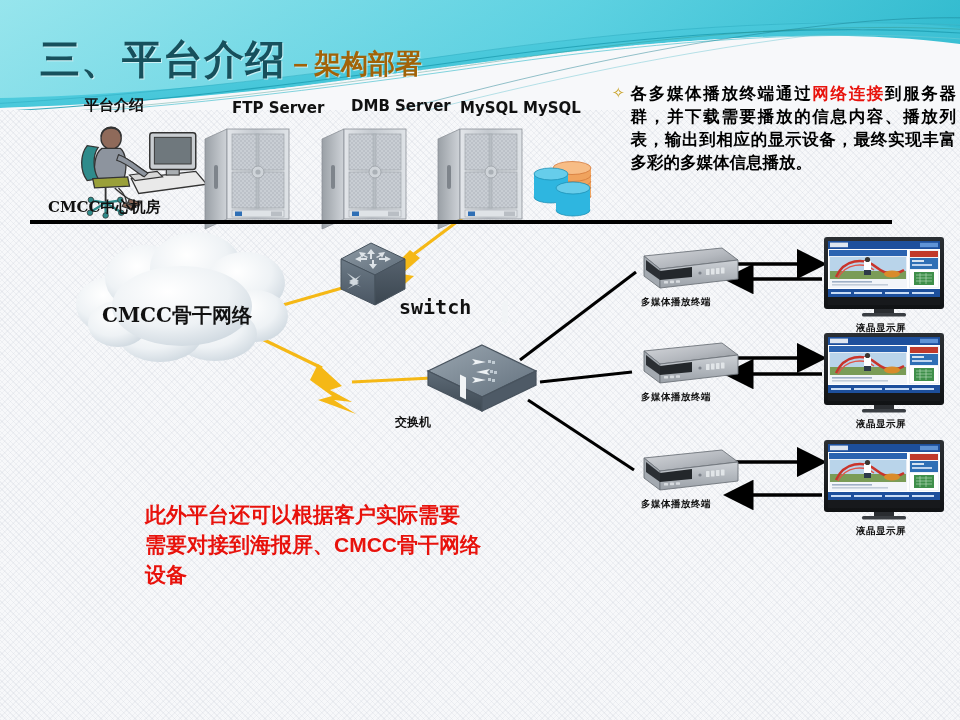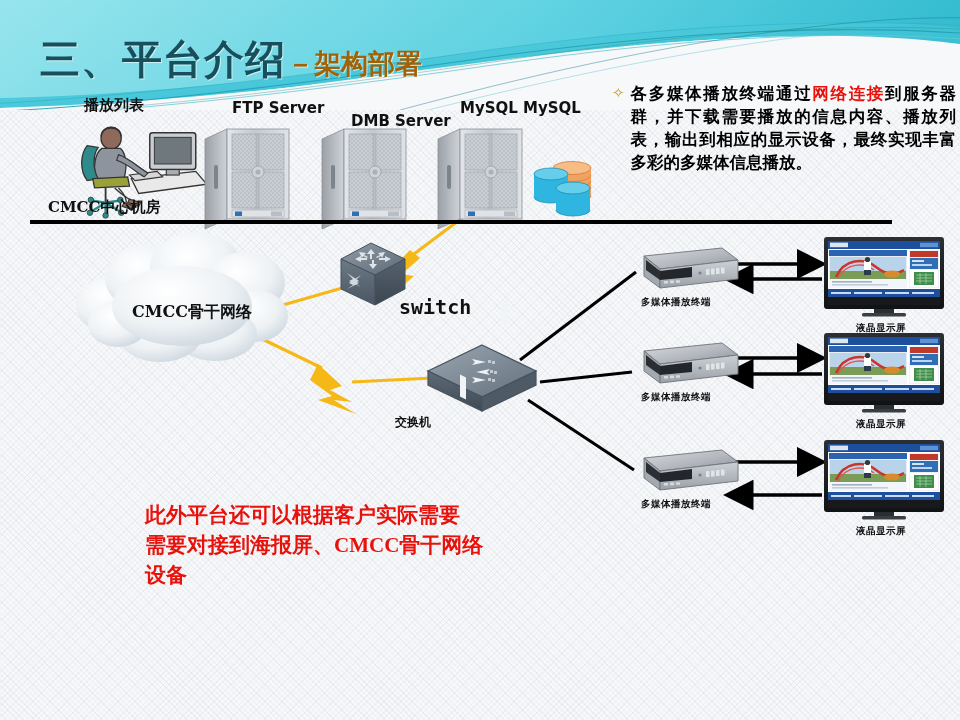--- a/index.html
+++ b/index.html
@@ -83,21 +83,21 @@
     font-size: 15px; font-weight: 700; color: #111;
   }
   .small-cn {
     font-size: 9.5px; letter-spacing: .5px;
     font-family: "DejaVu Serif","Liberation Serif",serif;
     font-weight: 700;
   }
   
   #red-note {
     position: absolute; left: 145px; top: 500px; width: 400px;
-    font-family: Liberation Serif, serif;
+    font-family: Liberation Sans, sans-serif;
     font-size: 21px; font-weight: 700; line-height: 30px;
     color: #e8120c; z-index: 7;
   }
   
   .layer { position: absolute; inset: 0; }
   svg.layer { pointer-events: none; }
 </style>
 </head>
 <body>
 
@@ -184,21 +184,21 @@
       <line x1="728" y1="358" x2="822" y2="358" stroke="#000" stroke-width="3.4" marker-end="url(#arrHead)"></line>
       <line x1="822" y1="374" x2="728" y2="374" stroke="#000" stroke-width="3.4" marker-end="url(#arrHead)"></line>
     </g>
 
     <g>
       <line x1="728" y1="462" x2="822" y2="462" stroke="#000" stroke-width="3.4" marker-end="url(#arrHead)"></line>
       <line x1="822" y1="495" x2="728" y2="495" stroke="#000" stroke-width="3.4" marker-end="url(#arrHead)"></line>
     </g>
   </svg>
 
-  <div class="lbl lbl-cn" style="left:84px; top:96px; font-size:15px;">播放列表</div>
+  <div class="lbl lbl-cn" style="left:84px; top:96px; font-size:15px;">平台介绍</div>
 
   <svg class="layer" viewBox="0 0 960 720">
     <g transform="translate(78,118) scale(0.92)">
 
       <path d="M58,66 L128,58 L140,72 L66,82 Z" fill="#e9e9e9" stroke="#333" stroke-width="1.4"></path>
 
       <rect x="78" y="16" width="50" height="40" rx="3" fill="#c9cdd1" stroke="#333" stroke-width="1.6"></rect>
       <rect x="83" y="21" width="40" height="29" fill="#6f787d" stroke="#333" stroke-width="1"></rect>
       <rect x="96" y="56" width="14" height="6" fill="#a9aeb2" stroke="#333" stroke-width="1.2"></rect>
 
@@ -235,21 +235,21 @@
         <circle cx="30" cy="106" r="3"></circle>
           <circle cx="14" cy="89" r="3"></circle>
           <circle cx="46" cy="89" r="3"></circle>
       </g>
     </g>
   </svg>
 
   <div class="lbl lbl-cn" style="left:48px; top:198px; font-size:15px;">CMCC中心机房</div>
 
   <div class="lbl srv-label" style="left:232px; top:99px;">FTP Server</div>
-  <div class="lbl srv-label" style="left:351px; top:112px;">DMB Server</div>
+  <div class="lbl srv-label" style="left:351px; top:97px;">DMB Server</div>
   <div class="lbl srv-label" style="left:460px; top:99px;">MySQL MySQL</div>
 
   <svg class="layer" viewBox="0 0 960 720">
     <defs>
       <linearGradient id="srvSide" x1="0" y1="0" x2="1" y2="0">
         <stop offset="0%" stop-color="#9aa0a6"></stop>
           <stop offset="100%" stop-color="#cfd3d8"></stop>
       </linearGradient>
       <linearGradient id="srvFace" x1="0" y1="0" x2="1" y2="0">
         <stop offset="0%" stop-color="#e3e6ea"></stop>
@@ -324,21 +324,21 @@
       <ellipse cx="145" cy="278" rx="40" ry="33" fill="url(#cloudG)"></ellipse>
       <ellipse cx="196" cy="268" rx="46" ry="36" fill="url(#cloudG)"></ellipse>
       <ellipse cx="245" cy="283" rx="40" ry="31" fill="url(#cloudG)"></ellipse>
       <ellipse cx="255" cy="316" rx="33" ry="26" fill="url(#cloudG)"></ellipse>
       <ellipse cx="215" cy="334" rx="42" ry="27" fill="url(#cloudG)"></ellipse>
       <ellipse cx="160" cy="335" rx="42" ry="27" fill="url(#cloudG)"></ellipse>
       <ellipse cx="118" cy="324" rx="30" ry="23" fill="url(#cloudG)"></ellipse>
       <ellipse cx="182" cy="306" rx="70" ry="40" fill="url(#cloudG)"></ellipse>
     </g>
   </svg>
-  <div class="lbl lbl-cn" style="left:132px; top:302px; font-size:16px;">CMCC骨干网络</div>
+  <div class="lbl lbl-cn" style="left:102px; top:302px; font-size:20px;">CMCC骨干网络</div>
 
   <svg class="layer" viewBox="0 0 960 720">
     <defs>
       <linearGradient id="rtTop" x1="0" y1="0" x2="1" y2="1">
         <stop offset="0%" stop-color="#8f9ba5"></stop>
           <stop offset="100%" stop-color="#5d6b78"></stop>
       </linearGradient>
       <linearGradient id="rtFrontL" x1="0" y1="0" x2="0" y2="1">
         <stop offset="0%" stop-color="#6c7a86"></stop>
           <stop offset="100%" stop-color="#4a5663"></stop>

